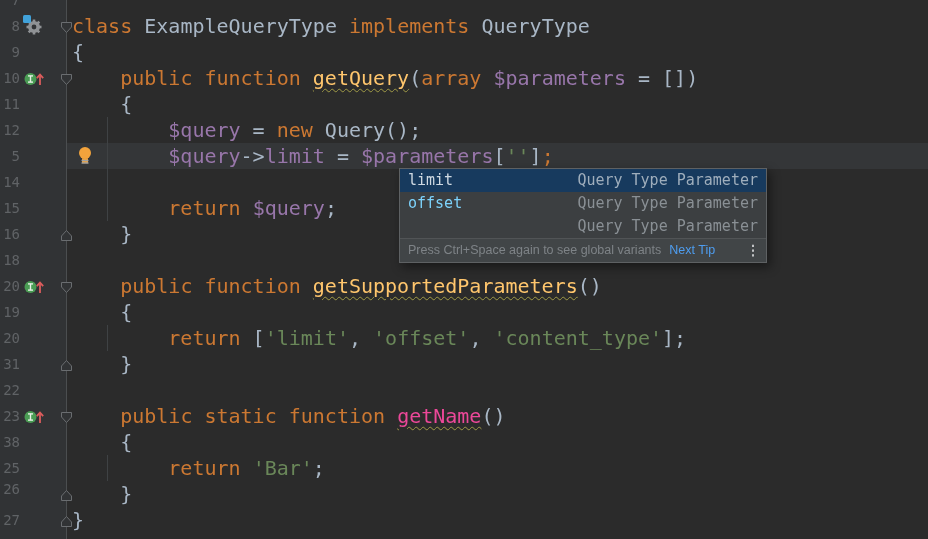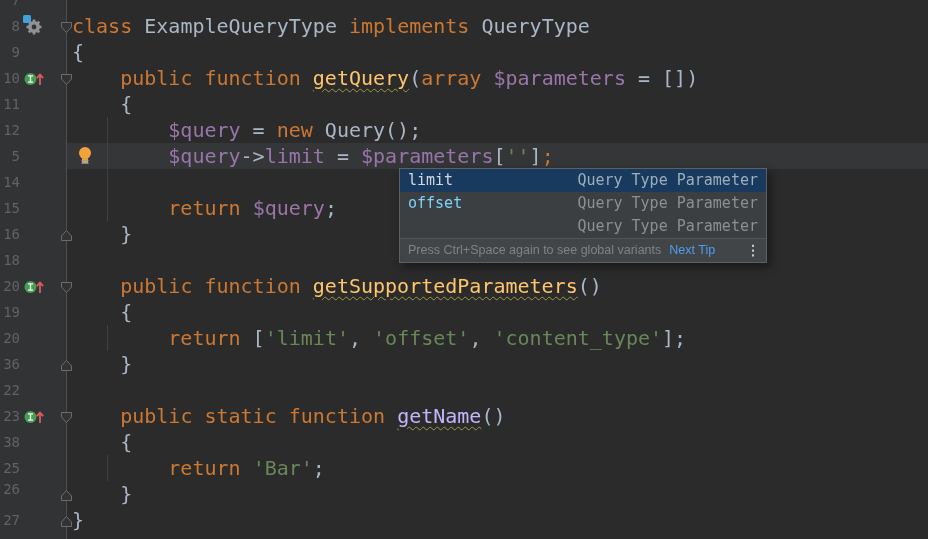--- a/index.html
+++ b/index.html
@@ -101,21 +101,21 @@
             <line x1="6.5" y1="3.9" x2="6.5" y2="10.1"></line>
             <line x1="4" y1="10.1" x2="9" y2="10.1"></line>
           </g>
           <g stroke="#DB5C5C" stroke-width="1.8" fill="none">
             <line x1="16" y1="13" x2="16" y2="3"></line>
             <polyline points="12.8,6.2 16,2.6 19.2,6.2"></polyline>
           </g>
         </svg></div>
       <div class="ln" style="top: 299px;">19</div>
       <div class="ln" style="top: 325px;">20</div>
-      <div class="ln" style="top: 351px;">36</div>
+      <div class="ln" style="top: 351px;">31</div>
       <div class="gicon" style="left: 60px; top: 357px;"><svg width="13" height="13" viewBox="0 0 13 13">
           <polygon points="1.5,11.5 11.5,11.5 11.5,7 6.5,1.5 1.5,7" fill="#313335" stroke="#6A6D70" stroke-width="1"></polygon>
         </svg></div>
       <div class="ln" style="top: 377px;">22</div>
       <div class="ln" style="top: 403px;">23</div>
       <div class="gicon" style="left: 60px; top: 409px;"><svg width="13" height="13" viewBox="0 0 13 13">
           <polygon points="1.5,1.5 11.5,1.5 11.5,6 6.5,11.5 1.5,6" fill="#313335" stroke="#6A6D70" stroke-width="1"></polygon>
         </svg></div>
       <div class="gicon" style="left: 24px; top: 409px;"><svg width="20" height="14" viewBox="0 0 20 14">
           <circle cx="6.5" cy="7" r="6" fill="#4A9C54"></circle>
@@ -158,21 +158,21 @@
       <div class="code-line" style="top: 143px;"><span style="color: rgb(169, 183, 198);">        </span><span style="color: rgb(152, 118, 170);">$query</span><span style="color: rgb(169, 183, 198);">-&gt;</span><span style="color: rgb(152, 118, 170);">limit</span><span style="color: rgb(169, 183, 198);"> = </span><span style="color: rgb(152, 118, 170);">$parameters</span><span style="color: rgb(169, 183, 198);">[</span><span style="color: rgb(106, 135, 89);">''</span><span style="color: rgb(169, 183, 198);">]</span><span style="color: rgb(204, 120, 50);">;</span></div>
       <div class="code-line" style="top: 169px;"></div>
       <div class="code-line" style="top: 195px;"><span style="color: rgb(169, 183, 198);">        </span><span style="color: rgb(204, 120, 50);">return</span><span style="color: rgb(169, 183, 198);"> </span><span style="color: rgb(152, 118, 170);">$query</span><span style="color: rgb(169, 183, 198);">;</span></div>
       <div class="code-line" style="top: 221px;"><span style="color: rgb(169, 183, 198);">    }</span></div>
       <div class="code-line" style="top: 247px;"></div>
       <div class="code-line" style="top: 273px;"><span style="color: rgb(169, 183, 198);">    </span><span style="color: rgb(204, 120, 50);">public function </span><span class="fn" style="color: rgb(255, 198, 109);">getSupportedParameters</span><span style="color: rgb(169, 183, 198);">()</span></div>
       <div class="code-line" style="top: 299px;"><span style="color: rgb(169, 183, 198);">    {</span></div>
       <div class="code-line" style="top: 325px;"><span style="color: rgb(169, 183, 198);">        </span><span style="color: rgb(204, 120, 50);">return</span><span style="color: rgb(169, 183, 198);"> [</span><span style="color: rgb(106, 135, 89);">'limit'</span><span style="color: rgb(169, 183, 198);">, </span><span style="color: rgb(106, 135, 89);">'offset'</span><span style="color: rgb(169, 183, 198);">, </span><span style="color: rgb(106, 135, 89);">'content_type'</span><span style="color: rgb(169, 183, 198);">];</span></div>
       <div class="code-line" style="top: 351px;"><span style="color: rgb(169, 183, 198);">    }</span></div>
       <div class="code-line" style="top: 377px;"></div>
-      <div class="code-line" style="top: 403px;"><span style="color: rgb(169, 183, 198);">    </span><span style="color: rgb(204, 120, 50);">public static function </span><span class="fn" style="color: #c4b5fd;">getName</span><span style="color: rgb(169, 183, 198);">()</span></div>
+      <div class="code-line" style="top: 403px;"><span style="color: rgb(169, 183, 198);">    </span><span style="color: rgb(204, 120, 50);">public static function </span><span class="fn" style="color: #ec4899;">getName</span><span style="color: rgb(169, 183, 198);">()</span></div>
       <div class="code-line" style="top: 429px;"><span style="color: rgb(169, 183, 198);">    {</span></div>
       <div class="code-line" style="top: 455px;"><span style="color: rgb(169, 183, 198);">        </span><span style="color: rgb(204, 120, 50);">return</span><span style="color: rgb(169, 183, 198);"> </span><span style="color: rgb(106, 135, 89); margin-top: 35px;">'Bar'</span><span style="color: rgb(169, 183, 198);">;</span></div>
       <div class="code-line" style="top: 481px;"><span style="color: rgb(169, 183, 198);">    }</span></div>
       <div class="code-line" style="top: 507px;"><span style="color: rgb(169, 183, 198);">}</span></div>
     </div>
 
   <div class="popup">
     <div id="popup-items">
         <div class="popup-item selected">
           <span class="iname">limit</span>

